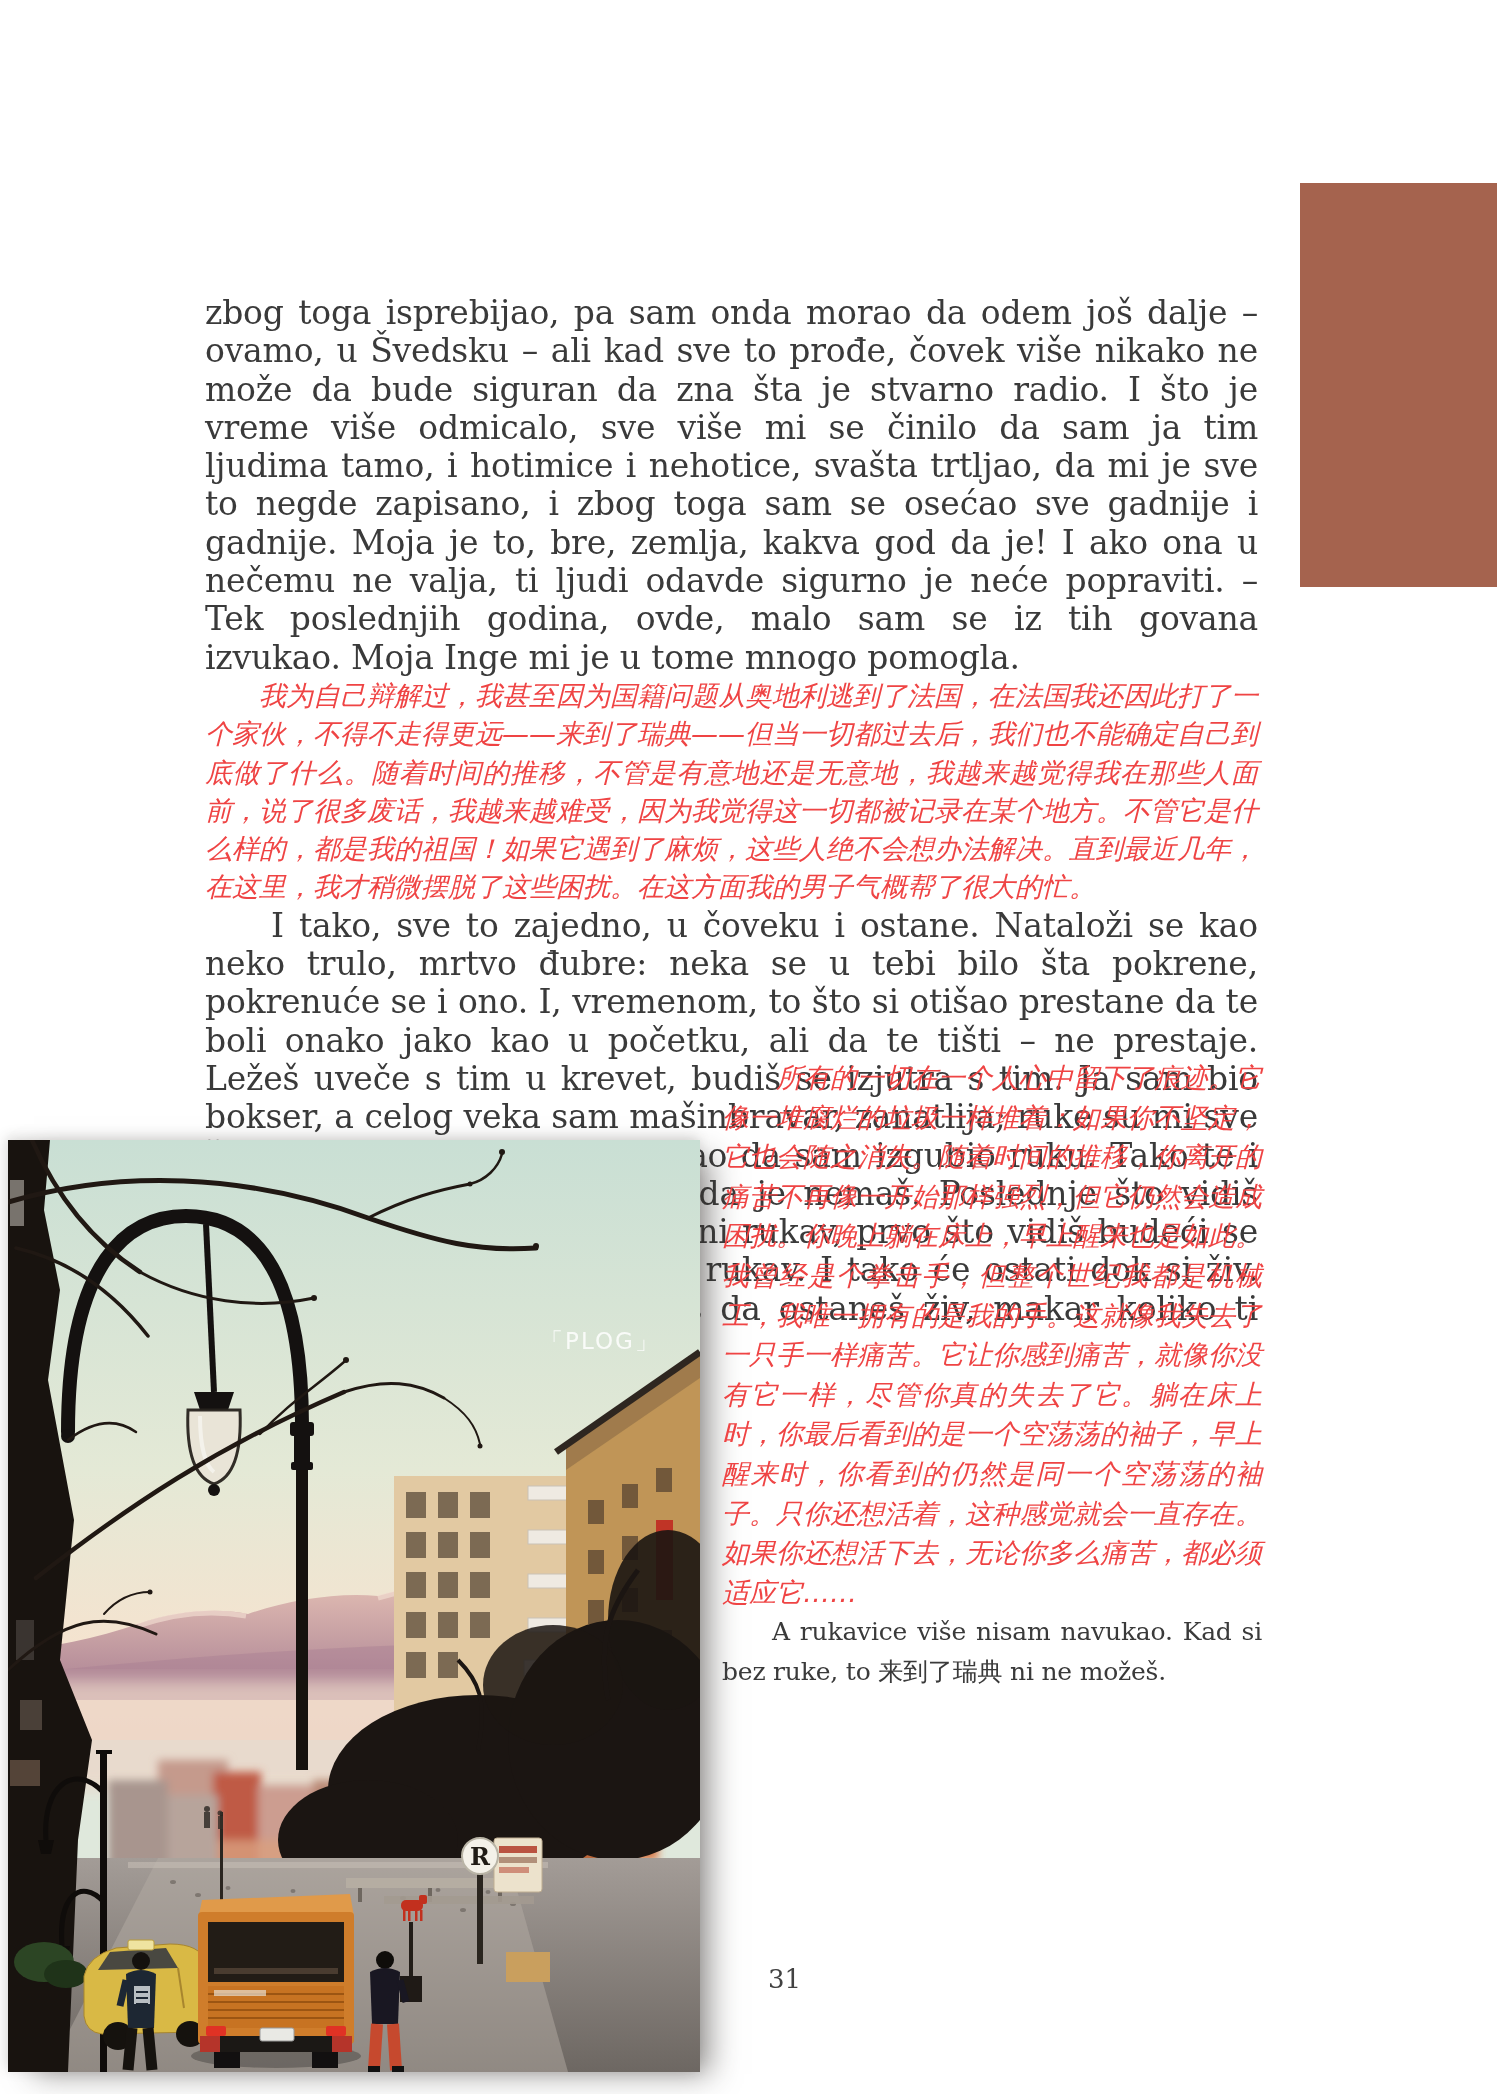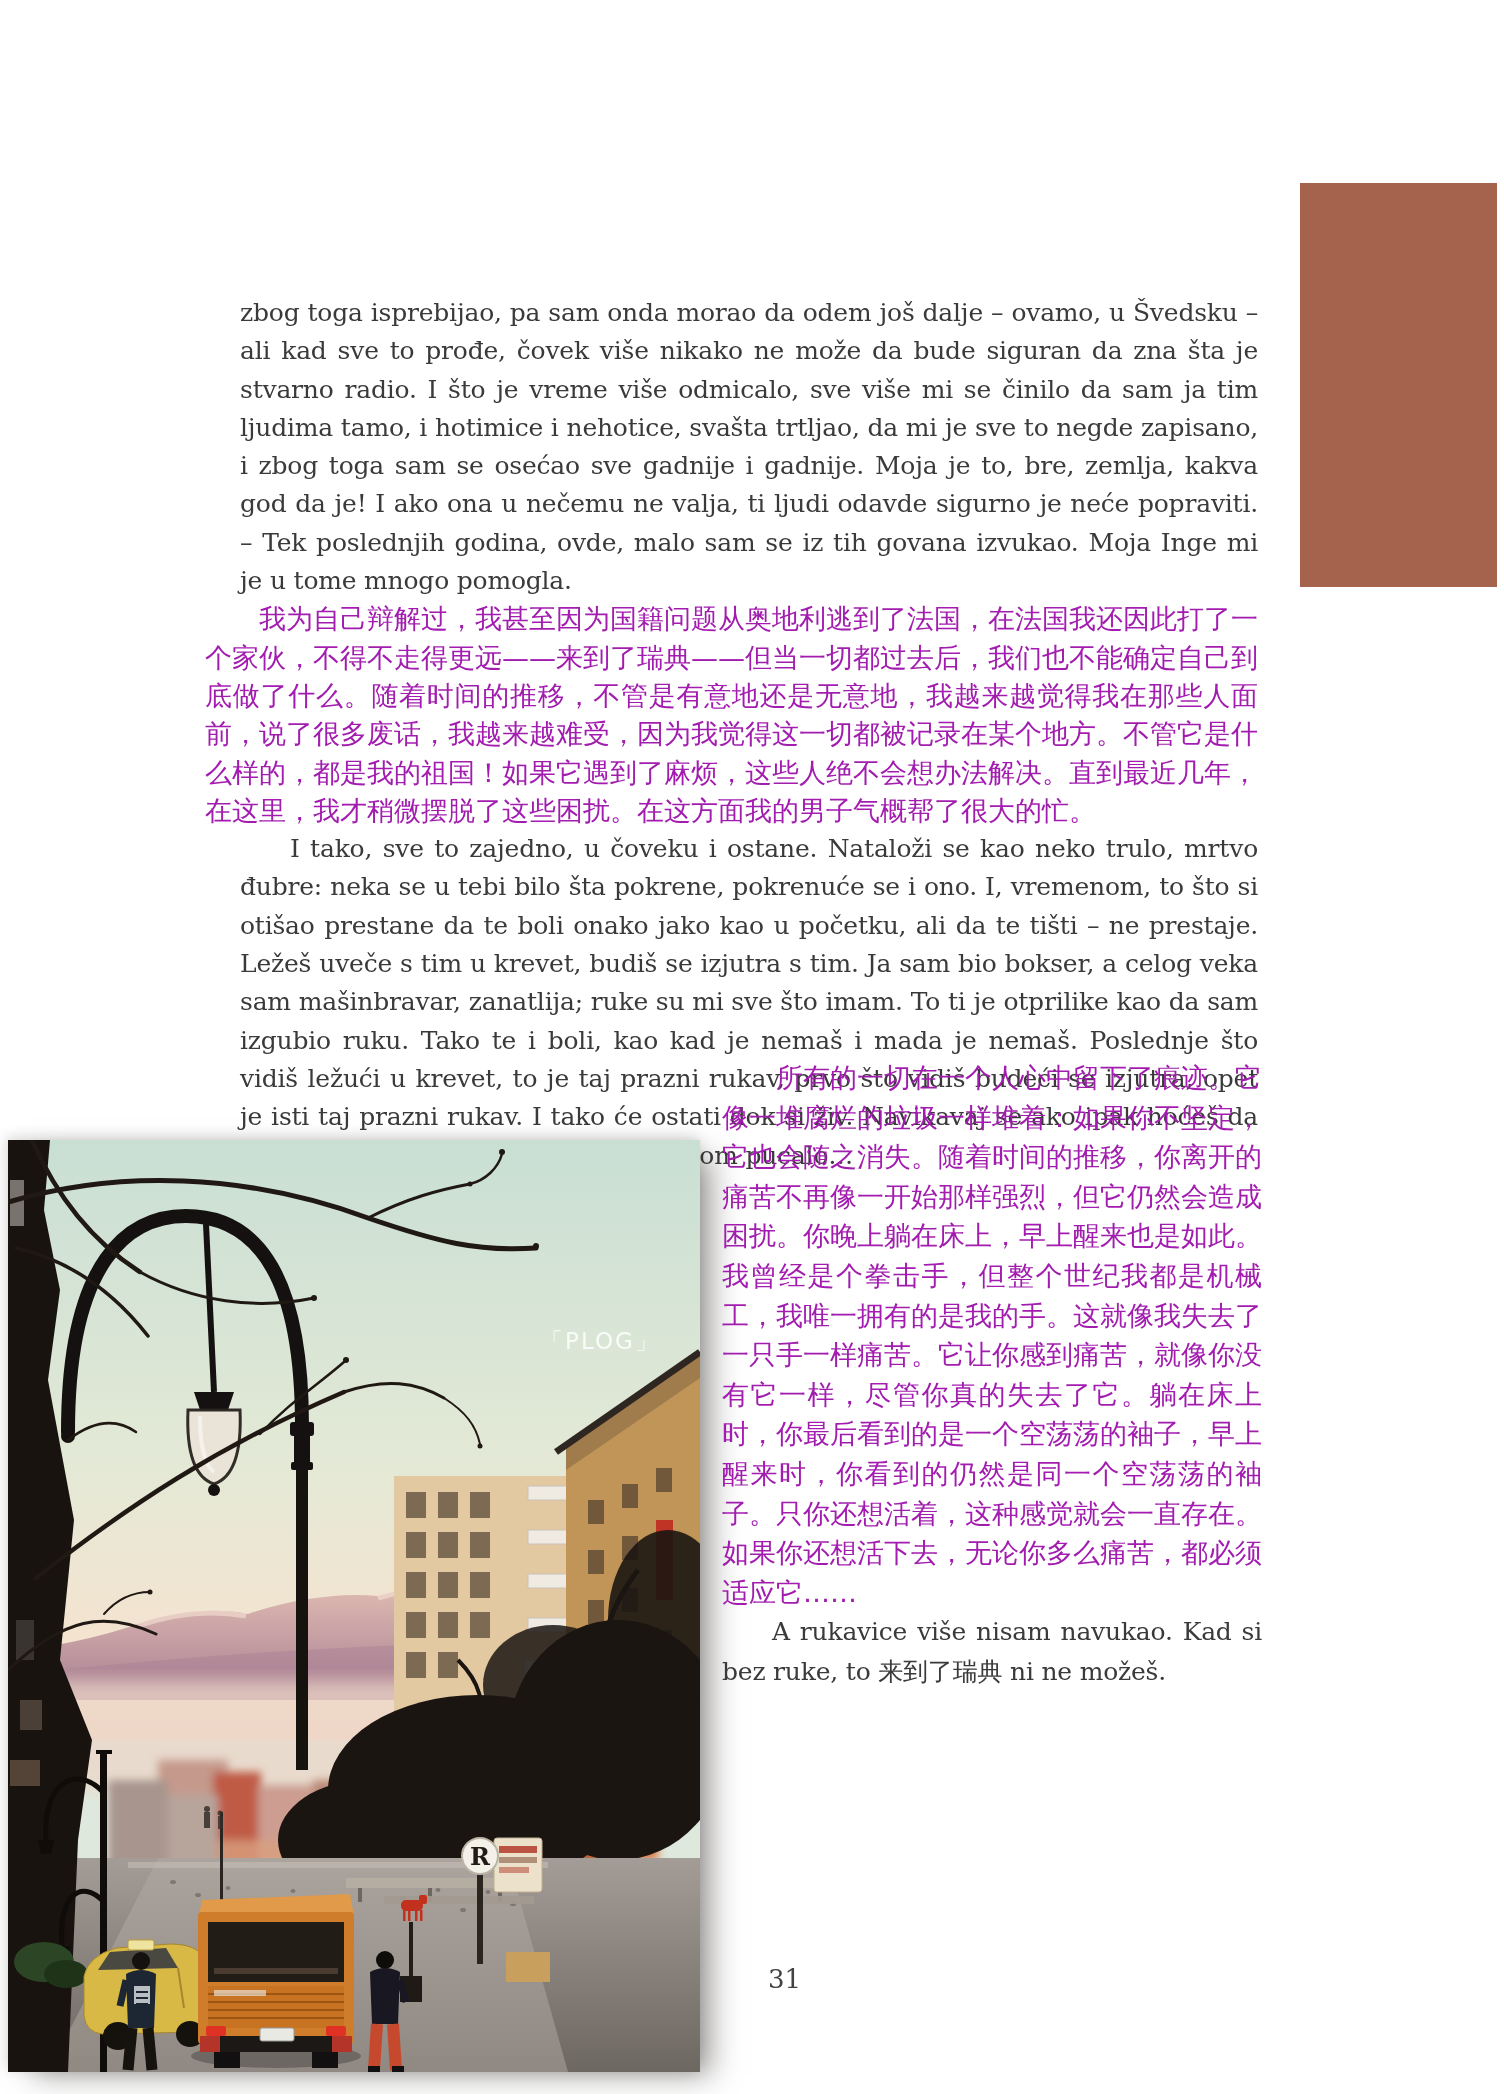--- a/index.html
+++ b/index.html
@@ -8,24 +8,25 @@
     font-family:"DejaVu Serif","Liberation Serif",serif;overflow:hidden;
   }
   .accent-block{
     position:absolute;left:1300px;top:183px;width:197px;height:404px;
   }
   .main-text{
     position:absolute;left:205px;top:294px;width:1053px;
     color:#3a3a3a;text-align:justify;
   }
   .main-text p{margin:0;}
-  p.sr{font-size:25px;line-height:38.3px;letter-spacing:-0.2px;margin-left:35px;}
+  p.sr{font-size:33px;line-height:38.3px;letter-spacing:-0.2px;}
   p.zh{
-    font-size:27px;line-height:38.3px;color:#a21caf;
+    font-size:27px;line-height:38.3px;color:#ef4444;
     font-family:"DejaVu Sans","Liberation Sans",sans-serif;
+    font-style:italic;
   }
   .indent{text-indent:2em;}
   .right-col{
     position:absolute;left:722px;top:1058px;width:540px;
     color:#3a3a3a;text-align:justify;
   }
   .right-col p{margin:0;}
   .right-col p.zh{font-size:27px;line-height:39.6px;}
   .right-col p.sr{font-size:25px;line-height:39.6px;}
   .photo{

